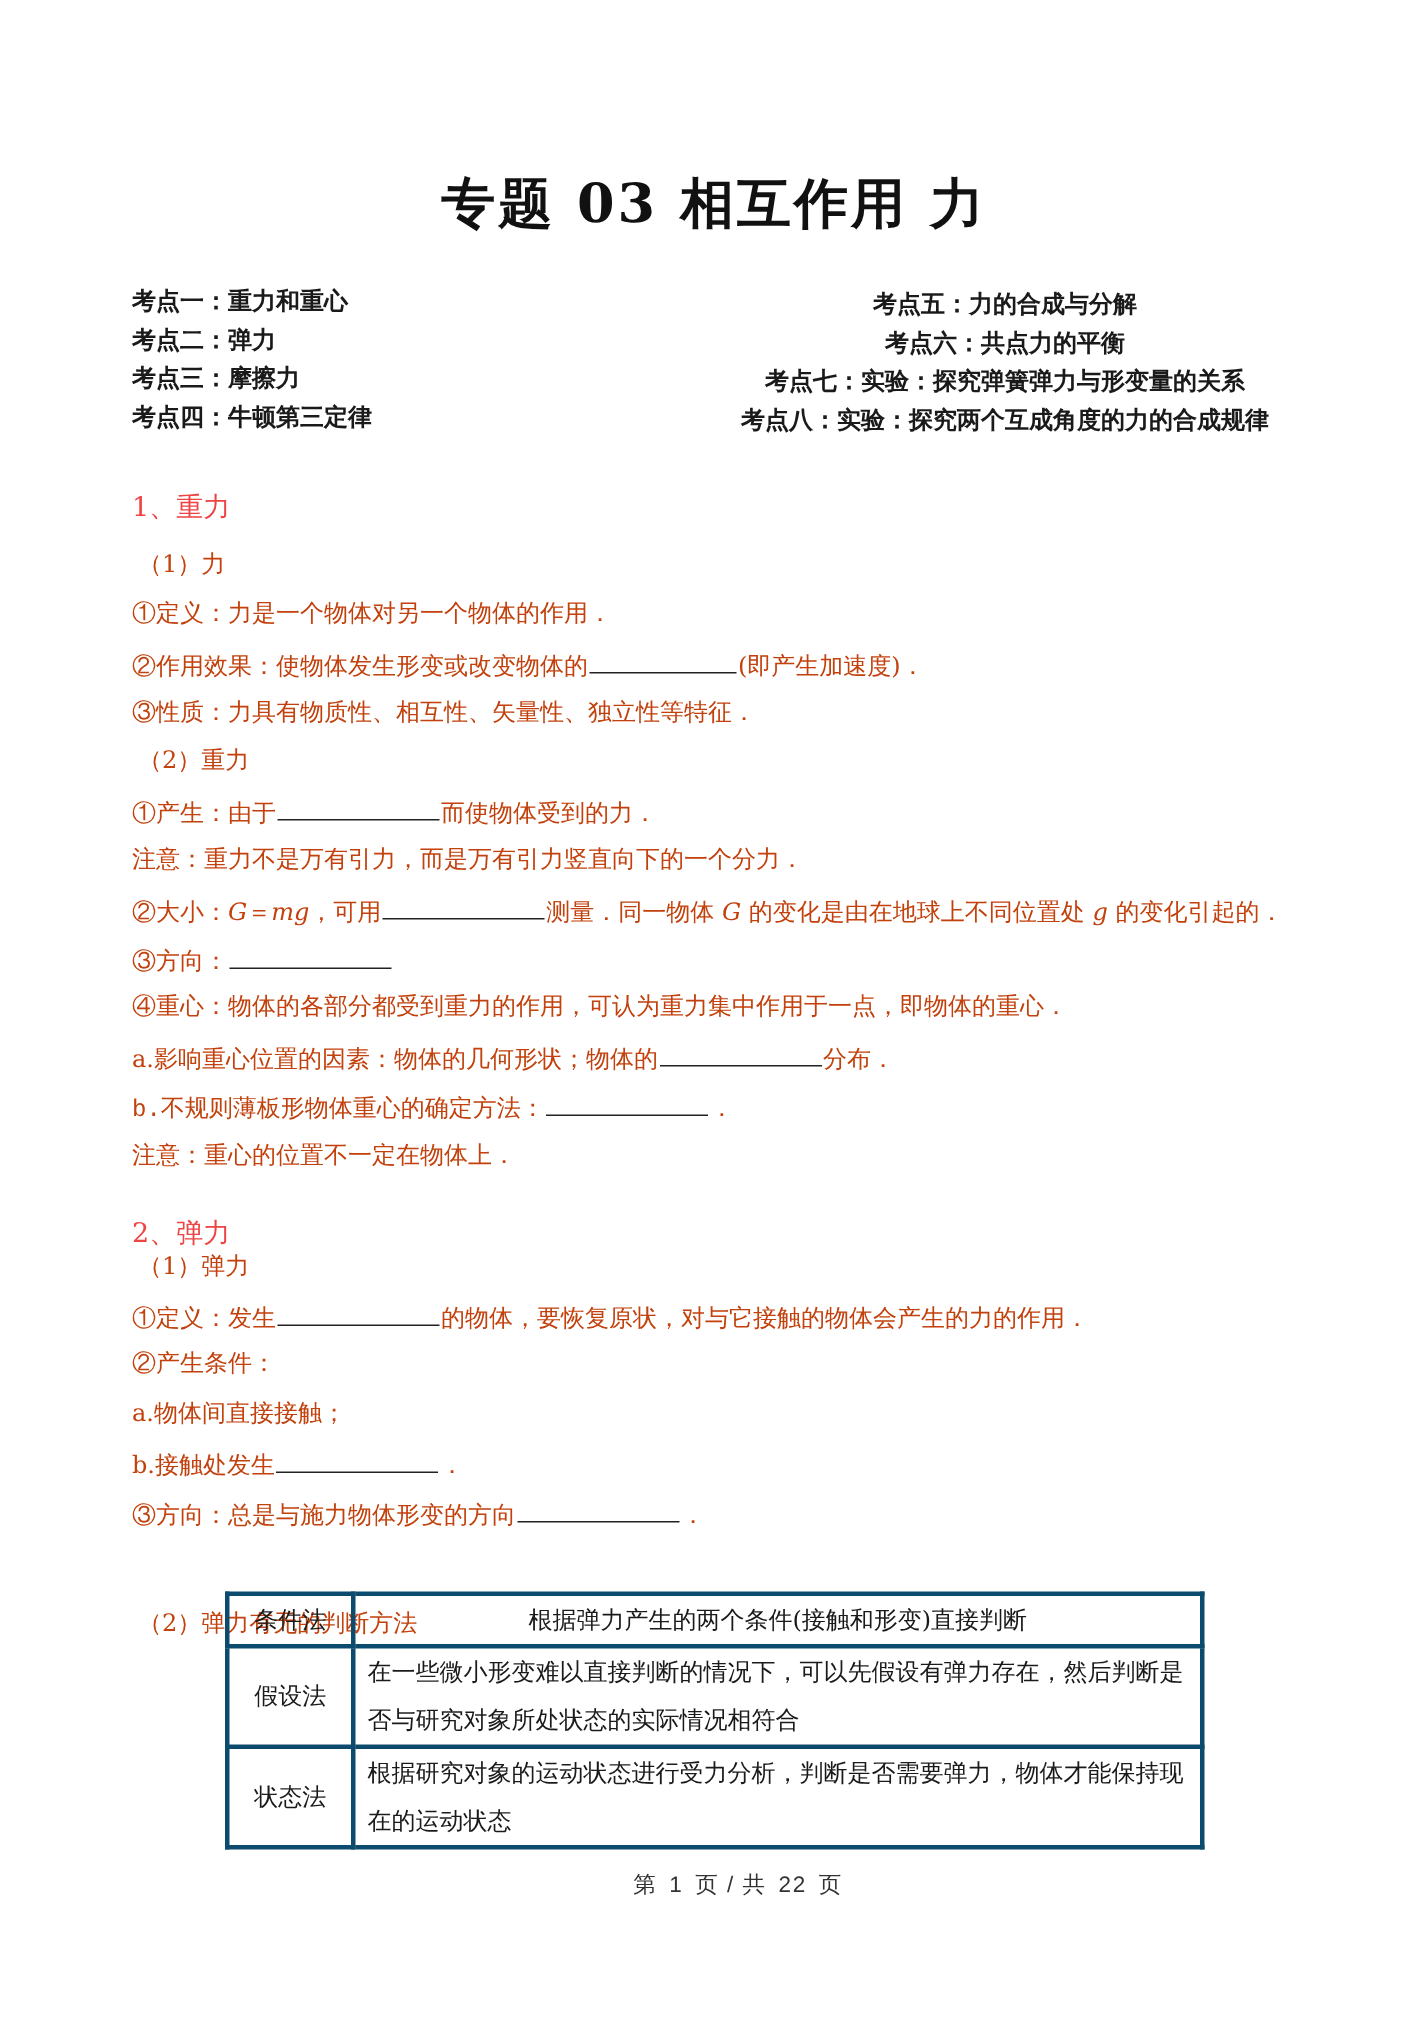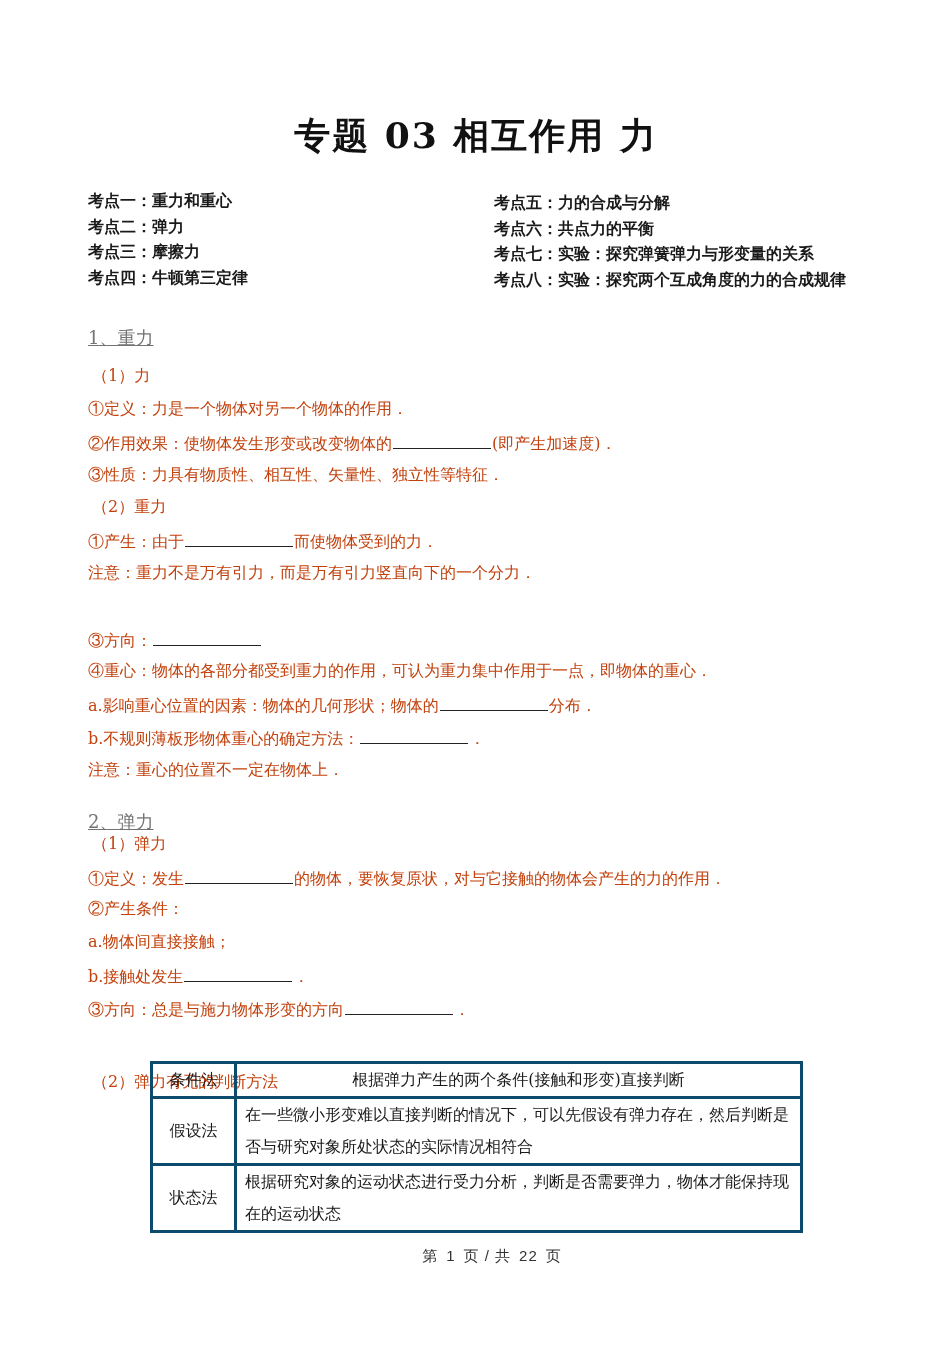--- a/index.html
+++ b/index.html
@@ -11,27 +11,27 @@
     .page { position: absolute; left: 0; top: 0; width: 833px; height: 1347px; }
     .title {
       position: absolute; top: 112px; left: 0; width: 952px; text-align: center;
       font-size: 36px; font-weight: bold; letter-spacing: 2px; color: #111;
     }
     .kaodian {
       position: absolute; font-size: 16px; font-weight: bold; color: #1a1a1a;
       line-height: 25.5px;
     }
     .kaodian.left { left: 88px; top: 190px; font-family: Liberation Mono, monospace; }
-    .kaodian.right { left: 494px; top: 190px; }
+    .kaodian.right { left: 494px; top: 190px; text-align: center; }
     .kaodian div { white-space: nowrap; }
     .line {
       position: absolute; left: 88px; font-size: 16px; white-space: nowrap;
       color: #c2410c;
     }
-    .section { font-size: 18px; color: #737373; text-decoration: underline; }
+    .section { font-size: 18px; color: #ef4444; }
     .blank {
       display: inline-block; border-bottom: 1px solid #222; height: 16px;
       vertical-align: baseline; margin: 0 1px;
     }
     .it { font-style: italic; }
     table.judge {
       position: absolute; left: 150px; top: 1061px; width: 653px;
       border-collapse: collapse; font-size: 16px; color: #1a1a1a;
     }
     table.judge td { border: 3px solid #0c4a6e; padding: 0 8px; vertical-align: middle; }
@@ -72,28 +72,31 @@
   <div class="line" style="top:399px;">①定义：力是一个物体对另一个物体的作用．</div>
   <div class="line" style="top:432px;">
     <span>②作用效果：使物体发生形变或改变物体的</span><span class="blank" style="width:98px;"></span><span>(即产生加速度)．</span>
   </div>
   <div class="line" style="top:465px;">③性质：力具有物质性、相互性、矢量性、独立性等特征．</div>
   <div class="line" style="top:497px;left:92px;">（2）重力</div>
   <div class="line" style="top:530px;">
     <span>①产生：由于</span><span class="blank" style="width:108px;"></span><span>而使物体受到的力．</span>
   </div>
   <div class="line" style="top:563px;">注意：重力不是万有引力，而是万有引力竖直向下的一个分力．</div>
+  <div class="line" style="top:596px;">
+    <span>②大小：</span><span class="it">G</span><span>＝</span><span class="it">mg</span><span>，可用</span><span class="blank" style="width:108px;"></span><span>测量．同一物体 </span><span class="it">G</span><span> 的变化是由在地球上不同位置处 </span><span class="it">g</span><span> 的变化引起的．</span>
+  </div>
   <div class="line" style="top:629px;">
     <span>③方向：</span><span class="blank" style="width:108px;"></span>
   </div>
   <div class="line" style="top:661px;">④重心：物体的各部分都受到重力的作用，可认为重力集中作用于一点，即物体的重心．</div>
   <div class="line" style="top:694px;">
     <span>a.影响重心位置的因素：物体的几何形状；物体的</span><span class="blank" style="width:108px;"></span><span>分布．</span>
   </div>
-  <div class="line" style="top:727px;">
+  <div class="line" style="top:727px;font-family:Liberation Mono, monospace;">
     <span>b.不规则薄板形物体重心的确定方法：</span><span class="blank" style="width:108px;"></span><span>．</span>
   </div>
   <div class="line" style="top:760px;">注意：重心的位置不一定在物体上．</div>
 
   <div class="line section" style="top:810px;">2、弹力</div>
   <div class="line" style="top:834px;left:92px;">（1）弹力</div>
   <div class="line" style="top:867px;">
     <span>①定义：发生</span><span class="blank" style="width:108px;"></span><span>的物体，要恢复原状，对与它接触的物体会产生的力的作用．</span>
   </div>
   <div class="line" style="top:899px;">②产生条件：</div>

